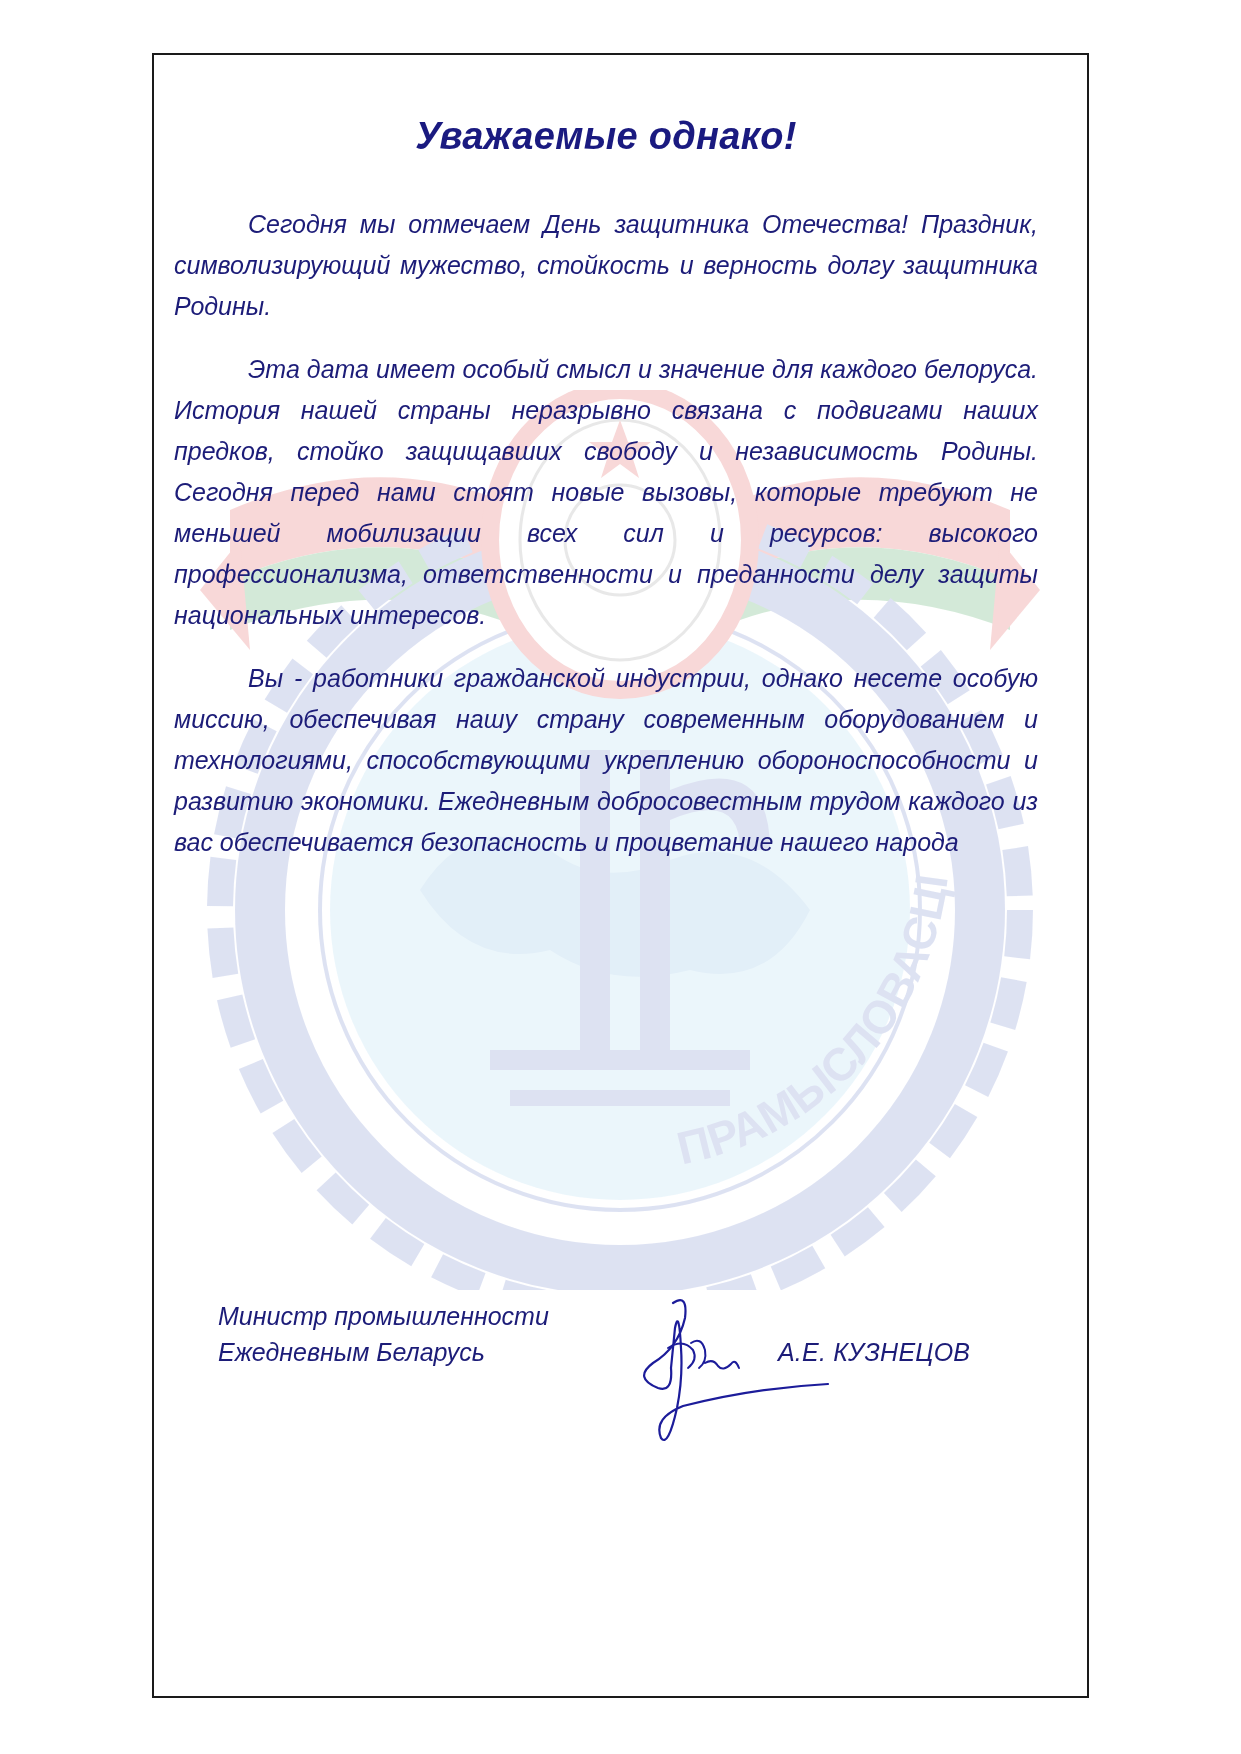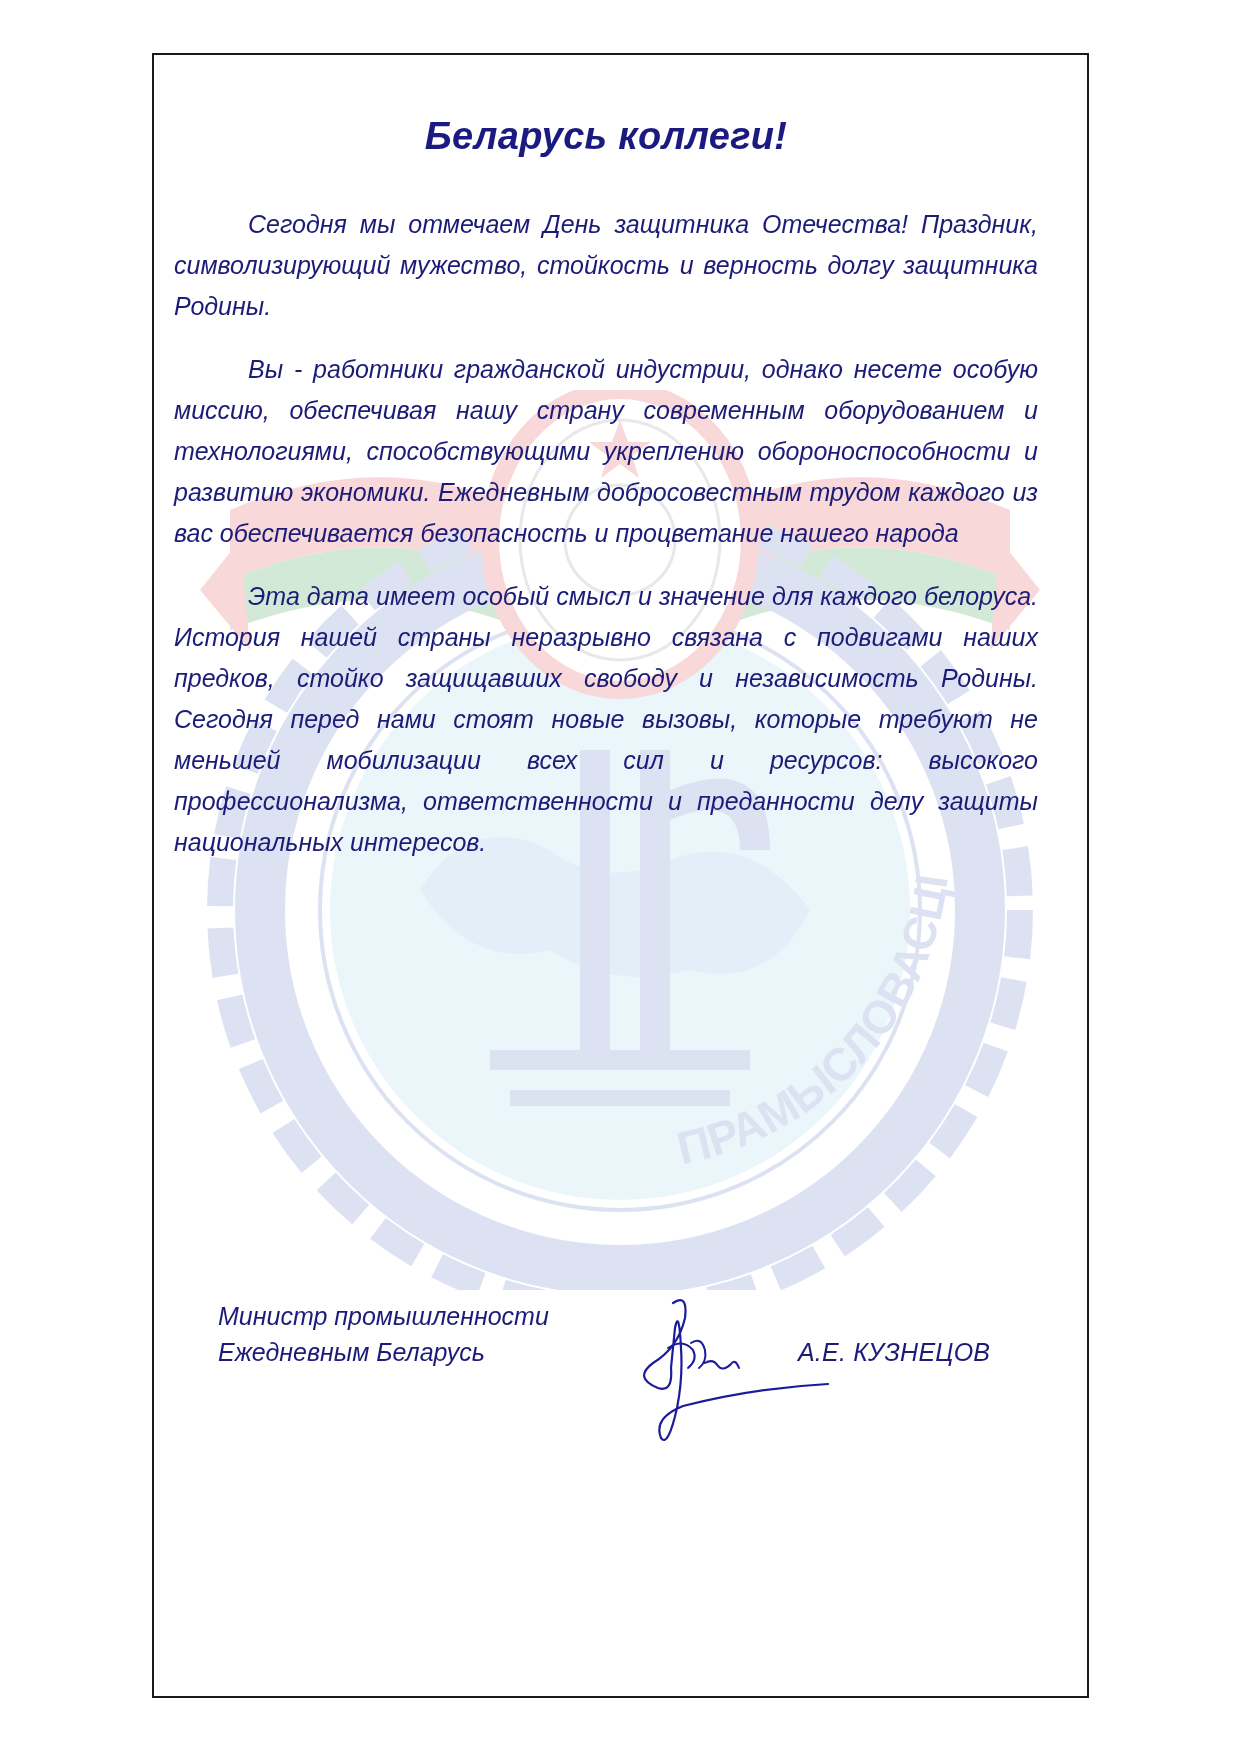--- a/index.html
+++ b/index.html
@@ -70,21 +70,21 @@
       color: #1c1c78;
     }
     .sig-title {
       position: absolute;
       left: 0;
       top: 0;
       line-height: 36px;
     }
     .sig-name {
       position: absolute;
-      left: 580px;
+      left: 560px;
       top: 36px;
       line-height: 36px;
       letter-spacing: 0.2px;
     }
     .sig-scribble {
       position: absolute;
       left: 395px;
       top: -10px;
       width: 230px;
       height: 170px;
@@ -132,24 +132,24 @@
     <circle cx="450" cy="150" r="55" fill="none" stroke="#999999" stroke-width="3"></circle>
     <polygon points="450,30 458,52 481,52 462,66 469,88 450,74 431,88 438,66 419,52 442,52" fill="#e05050"></polygon>
   </g>
 
   <text font-family="Liberation Sans, sans-serif" font-size="46" font-weight="bold" fill="#6a7fc8">
     <textPath href="#ringPath" startOffset="28%">ПРАМЫСЛОВАСЦІ</textPath>
   </text>
 </svg>
 
 <main class="content">
-  <h1 class="title">Беларусь коллеги!</h1>
+  <h1 class="title">Уважаемые однако!</h1>
   <p class="para">Сегодня мы отмечаем День защитника Отечества! Праздник, символизирующий мужество, стойкость и верность долгу защитника Родины.</p>
+  <p class="para">Эта дата имеет особый смысл и значение для каждого белоруса. История нашей страны неразрывно связана с подвигами наших предков, стойко защищавших свободу и независимость Родины. Сегодня перед нами стоят новые вызовы, которые требуют не меньшей мобилизации всех сил и ресурсов: высокого профессионализма, ответственности и преданности делу защиты национальных интересов.</p>
   <p class="para">Вы - работники гражданской индустрии, однако несете особую миссию, обеспечивая нашу страну современным оборудованием и технологиями, способствующими укреплению обороноспособности и развитию экономики. Ежедневным добросовестным трудом каждого из вас обеспечивается безопасность и процветание нашего народа</p>
-  <p class="para">Эта дата имеет особый смысл и значение для каждого белоруса. История нашей страны неразрывно связана с подвигами наших предков, стойко защищавших свободу и независимость Родины. Сегодня перед нами стоят новые вызовы, которые требуют не меньшей мобилизации всех сил и ресурсов: высокого профессионализма, ответственности и преданности делу защиты национальных интересов.</p>
 </main>
 
 <section class="signature-block">
   <div class="sig-title">
     <div>Министр промышленности</div>
     <div>Ежедневным Беларусь</div>
   </div>
   <svg class="sig-scribble" viewBox="0 0 230 170" xmlns="http://www.w3.org/2000/svg">
     <path d="M 60 15 Q 75 5 72 30 Q 65 60 40 75 Q 20 90 45 100 Q 60 105 58 80 L 62 40 Q 66 20 68 60 Q 70 90 64 120 Q 55 160 48 150 Q 40 130 70 118 Q 140 100 215 96" fill="none" stroke="#1c1c9a" stroke-width="2.2" stroke-linecap="round"></path>
     <path d="M 55 60 Q 70 50 80 62 Q 85 72 75 80 M 78 55 Q 88 48 92 62 Q 94 74 86 80 M 92 75 Q 100 70 105 78 Q 110 84 118 76 Q 122 70 126 80" fill="none" stroke="#1c1c9a" stroke-width="2" stroke-linecap="round"></path>

